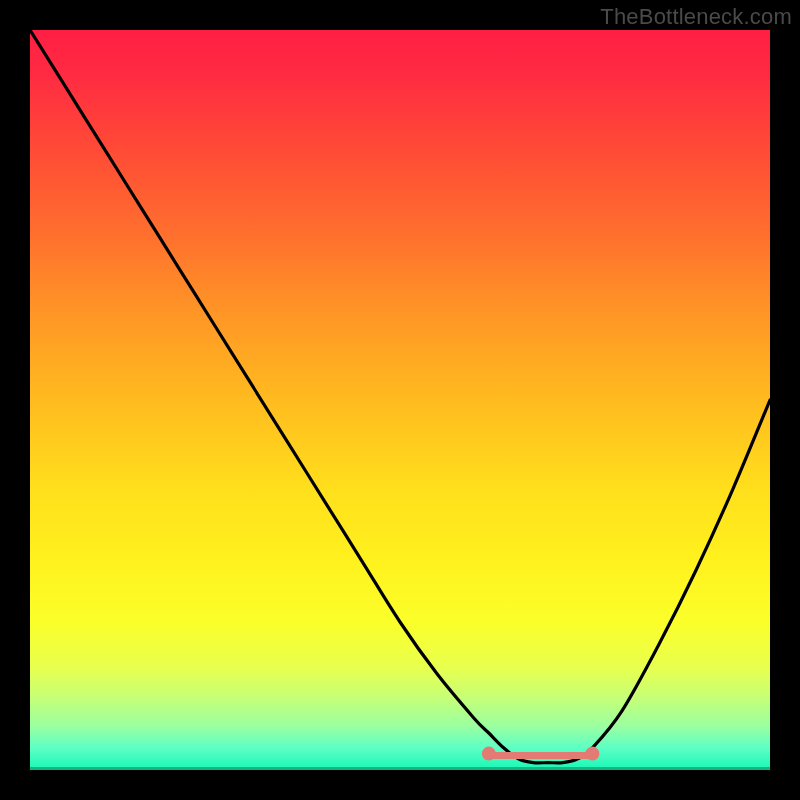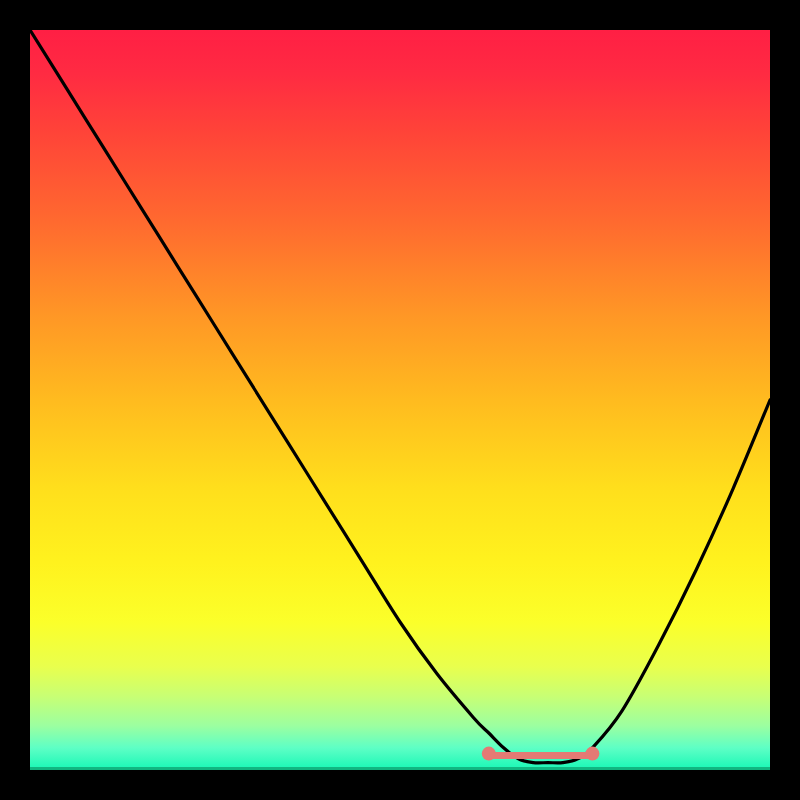--- a/index.html
+++ b/index.html
@@ -83,20 +83,21 @@
   .trough-line {
     stroke: #e47a74;
     stroke-width: 7;
     stroke-linecap: round;
   }
 </style>
 </head>
 <body>
 
 <div class="frame">
+  <div class="watermark">TheBottleneck.com</div>
 
   <div class="plot-area">
     <div class="gradient"></div>
     <div class="bottom-seam"></div>
 
     <svg class="curve" viewBox="0 0 740 740" preserveAspectRatio="none">
       <path id="curve-path" class="curve-path" d="M 0.0 0.0 C 6.2 9.9, 24.7 39.5, 37.0 59.2 C 49.3 78.9, 61.7 98.7, 74.0 118.4 C 86.3 138.1, 98.7 157.9, 111.0 177.6 C 123.3 197.3, 135.7 217.1, 148.0 236.8 C 160.3 256.5, 172.7 276.3, 185.0 296.0 C 197.3 315.7, 209.7 335.5, 222.0 355.2 C 234.3 374.9, 246.7 394.7, 259.0 414.4 C 271.3 434.1, 283.7 453.9, 296.0 473.6 C 308.3 493.3, 320.7 513.1, 333.0 532.8 C 345.3 552.5, 357.7 573.5, 370.0 592.0 C 382.3 610.5, 394.7 627.8, 407.0 643.8 C 419.3 659.8, 435.4 678.3, 444.0 688.2 C 452.6 698.1, 453.9 698.1, 458.8 703.0 C 463.7 707.9, 468.7 713.5, 473.6 717.8 C 478.5 722.1, 483.5 726.4, 488.4 728.9 C 493.3 731.4, 498.3 732.0, 503.2 732.6 C 508.1 733.2, 513.1 732.6, 518.0 732.6 C 522.9 732.6, 527.9 733.2, 532.8 732.6 C 537.7 732.0, 542.7 731.4, 547.6 728.9 C 552.5 726.4, 555.0 725.8, 562.4 717.8 C 569.8 709.8, 580.9 698.1, 592.0 680.8 C 603.1 663.5, 616.7 637.6, 629.0 614.2 C 641.3 590.8, 653.7 566.1, 666.0 540.2 C 678.3 514.3, 690.7 487.2, 703.0 458.8 C 715.3 430.4, 733.8 384.8, 740.0 370.0"></path>
       <line id="trough-line" class="trough-line" x1="458.8" y1="725.6" x2="562.4" y2="725.6"></line>
       <circle id="marker-left" class="marker" r="7" cx="458.8" cy="723.6"></circle>
       <circle id="marker-right" class="marker" r="7" cx="562.4" cy="723.6"></circle>

